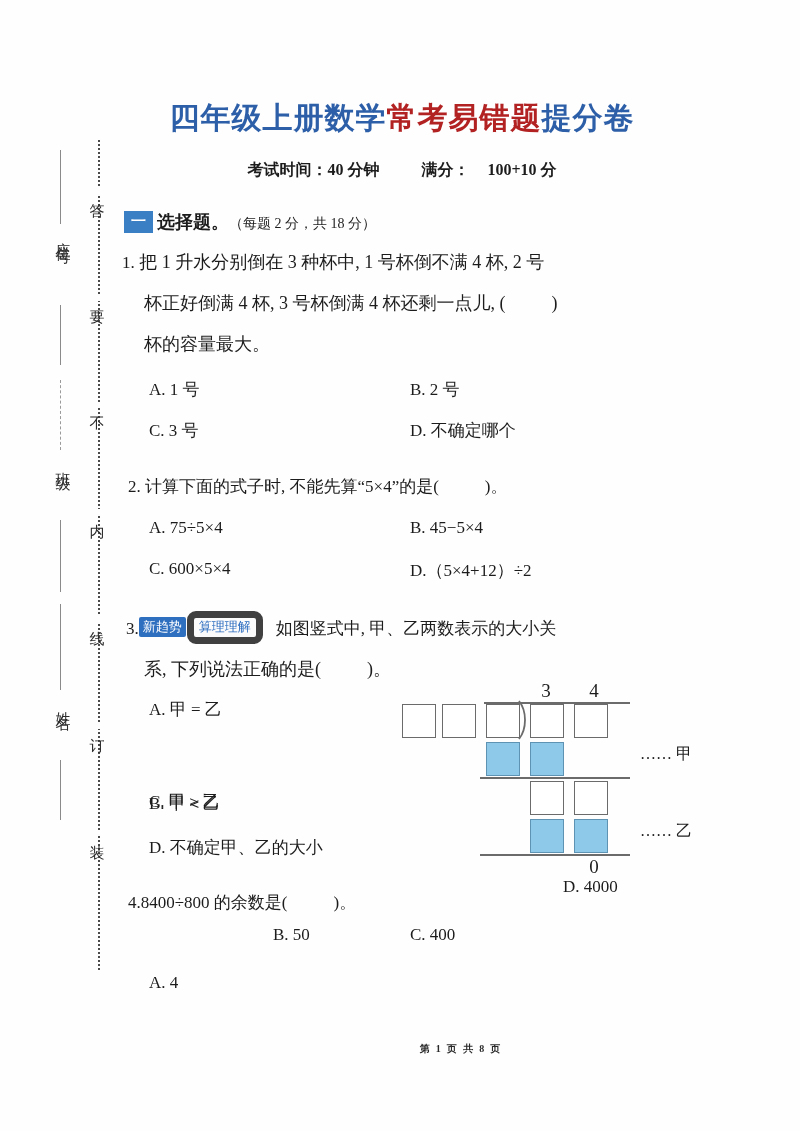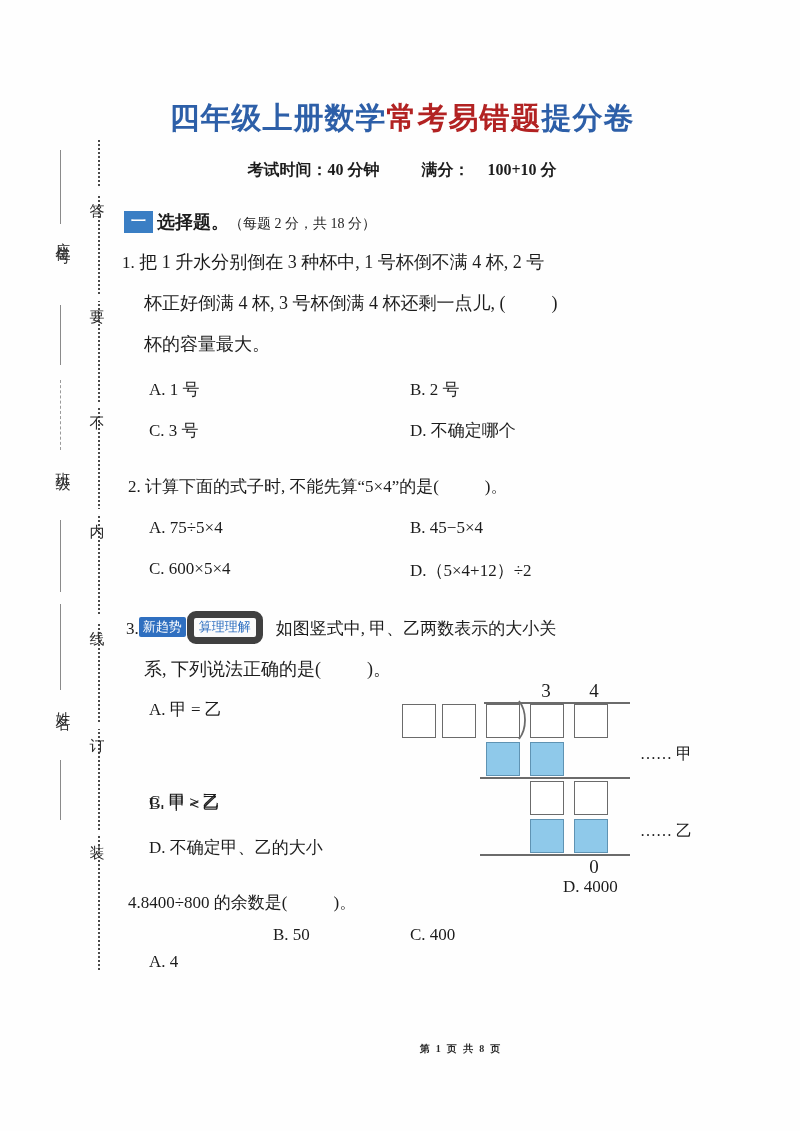--- a/index.html
+++ b/index.html
@@ -349,21 +349,21 @@
       <div class="cell blue" style="left:178px; top:137px; width:34px; height:34px;"></div>
       <div class="hline" style="left:84px; top:172px; width:150px;"></div>
       <div class="dots-label" style="left:244px; top:139px;">…… 乙</div>
 
       <div class="qdigit" style="left:182px; top:174px; width:32px;">0</div>
     </div>
 
     <div class="q" style="left:6px; top:882px; font-size:17px;">
       <span class="qnum">4.</span><span class="qbody">8400÷800 的余数是(</span><span class="pgap"></span><span>)。</span>
     </div>
-    <div class="opt" style="left:27px;  top:952px;">A. 4</div>
+    <div class="opt" style="left:27px;  top:973px;">A. 4</div>
     <div class="opt" style="left:151px; top:925px;">B. 50</div>
     <div class="opt" style="left:288px; top:925px;">C. 400</div>
     <div class="opt" style="left:425px; top:877px;margin-left:16px;">D. 4000</div>
 
     <div id="footer">
       <span>第</span><span>1</span><span>页  共</span><span>8</span><span>页</span>
     </div>
 
   </div>
 </div>

